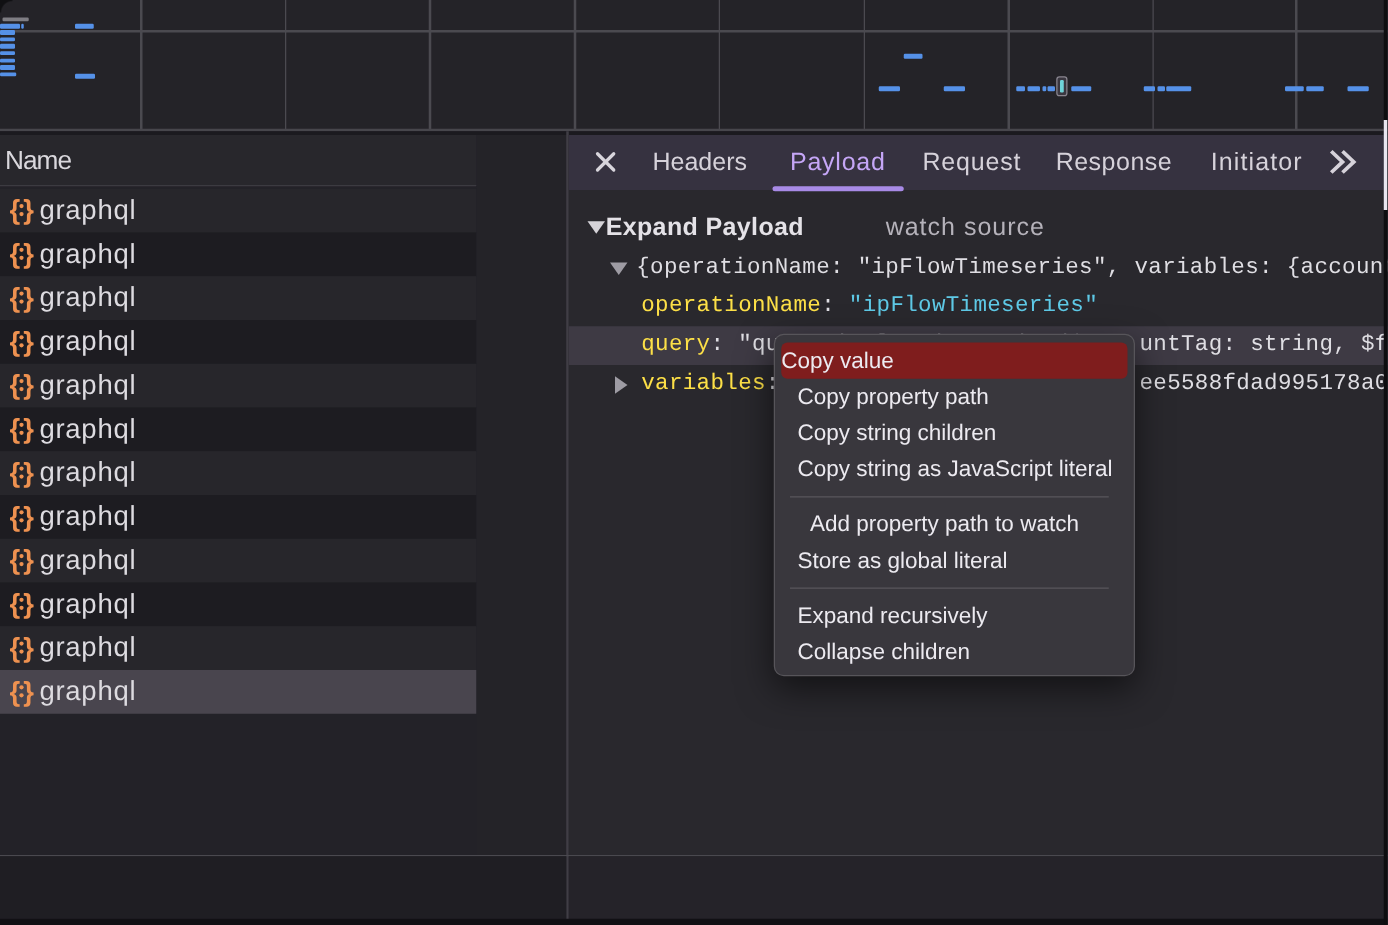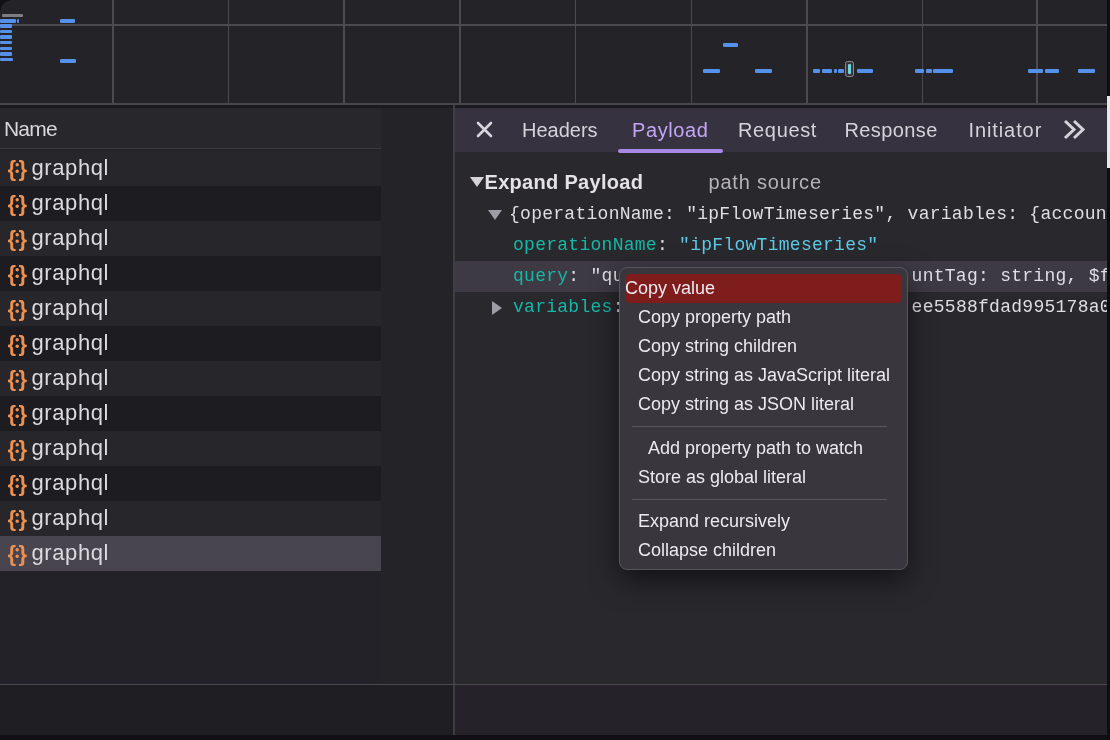--- a/index.html
+++ b/index.html
@@ -3,21 +3,21 @@
 <meta charset="utf-8">
 <style>
   html,body{margin:0;padding:0;}
   body{width:1110px;height:740px;position:relative;background:#242328;overflow:hidden;
        font-family:"Liberation Sans",sans-serif;}
   .abs{position:absolute;}
   .bar{position:absolute;background:#5591e8;border-radius:1px;}
   .gridv{position:absolute;top:0;width:1.5px;height:104px;background:#4b4a50;}
   .mono{font-family:"Liberation Mono",monospace;font-size:18px;letter-spacing:0.27px;
         white-space:pre;color:#dfdee3;}
-  .key{color:#14b8a6;}
+  .key{color:#fde047;}
   .cyan{color:#5ec9e6;}
   .tab{position:absolute;top:0;height:45px;line-height:45px;font-size:20px;color:#d6d2da;}
 </style>
 </head>
 <body>
 
 <div class="abs" id="overview" style="left:0;top:0;width:1110px;height:105px;background:#242328;">
   <div class="gridv" style="left:112px"></div>
   <div class="gridv" style="left:227.7px"></div>
   <div class="gridv" style="left:343.4px"></div>
@@ -202,21 +202,21 @@
     <svg class="abs" style="left:607px;top:11px;" width="24" height="21" viewBox="0 0 24 21">
       <path d="M3 2 L12 10.5 L3 19 M12 2 L21 10.5 L12 19" stroke="#d6d2da" stroke-width="3" fill="none"></path>
     </svg>
     <div class="abs" style="left:163px;top:41px;width:105px;height:3.5px;background:#a88ae6;border-radius:2px;"></div>
   </div>
 
   <div class="abs" style="left:0;top:57px;height:34px;line-height:34px;">
     <span class="abs" style="left:15.5px;top:12px;width:0;height:0;
       border-left:7px solid transparent;border-right:7px solid transparent;border-top:10px solid #d5d3d8;"></span>
     <span class="abs" style="left:30px;font-size:20px;font-weight:bold;letter-spacing:0.3px;color:#e4e2e7;white-space:pre;">Expand Payload</span>
-    <span class="abs" style="left:254px;font-size:20px;letter-spacing:0.8px;color:#b5b2ba;white-space:pre;">path source</span>
+    <span class="abs" style="left:254px;font-size:20px;letter-spacing:0.8px;color:#b5b2ba;white-space:pre;">watch source</span>
   </div>
 
   <div class="abs mono" style="left:0;top:91px;width:655.5px;height:31px;line-height:31px;overflow:hidden;">
     <span class="abs" style="left:33.5px;top:10.5px;width:0;height:0;
       border-left:7px solid transparent;border-right:7px solid transparent;border-top:10px solid #9e9ca4;"></span>
     <span class="abs" style="left:54.5px;top:0;">{operationName: "ipFlowTimeseries", variables: {accountTag:</span>
   </div>
   <div class="abs mono" style="left:0;top:122px;width:655.5px;height:31px;line-height:31px;overflow:hidden;">
     <span class="abs" style="left:58.5px;top:0;"><span class="key">operationName</span>: <span class="cyan">"ipFlowTimeseries"</span></span>
   </div>
@@ -242,20 +242,19 @@
      background:radial-gradient(circle at 10px 10px, rgba(0,0,0,0) 8.5px, #101013 9.8px);"></div>
 
 <div class="abs" id="menu" style="left:619px;top:266.5px;width:289px;background:#39373d;
      border:1px solid #57555a;border-radius:8px;box-sizing:border-box;
      box-shadow:0 10px 28px rgba(0,0,0,0.55);padding:6.5px 0 4px 0;
      font-size:18px;letter-spacing:0px;color:#eceaf0;">
   <div style="height:29px;line-height:29px;margin:0 5px;background:#7f1d1d;border-radius:5px;">Copy value</div>
   <div style="height:29px;line-height:29px;padding-left:18px;">Copy property path</div>
   <div style="height:29px;line-height:29px;padding-left:18px;">Copy string children</div>
   <div style="height:29px;line-height:29px;padding-left:18px;">Copy string as JavaScript literal</div>
-  <div style="height:29px;line-height:29px;padding-left:18px;">Copy string as JSON literal</div>
   <div style="height:1px;background:#59575c;margin:7px 20px 7px 12px;"></div>
   <div style="height:29px;line-height:29px;padding-left:28px;">Add property path to watch</div>
   <div style="height:29px;line-height:29px;padding-left:18px;">Store as global literal</div>
   <div style="height:1px;background:#59575c;margin:7px 20px 7px 12px;"></div>
   <div style="height:29px;line-height:29px;padding-left:18px;">Expand recursively</div>
   <div style="height:29px;line-height:29px;padding-left:18px;">Collapse children</div>
 </div>
 
 </body></html>

